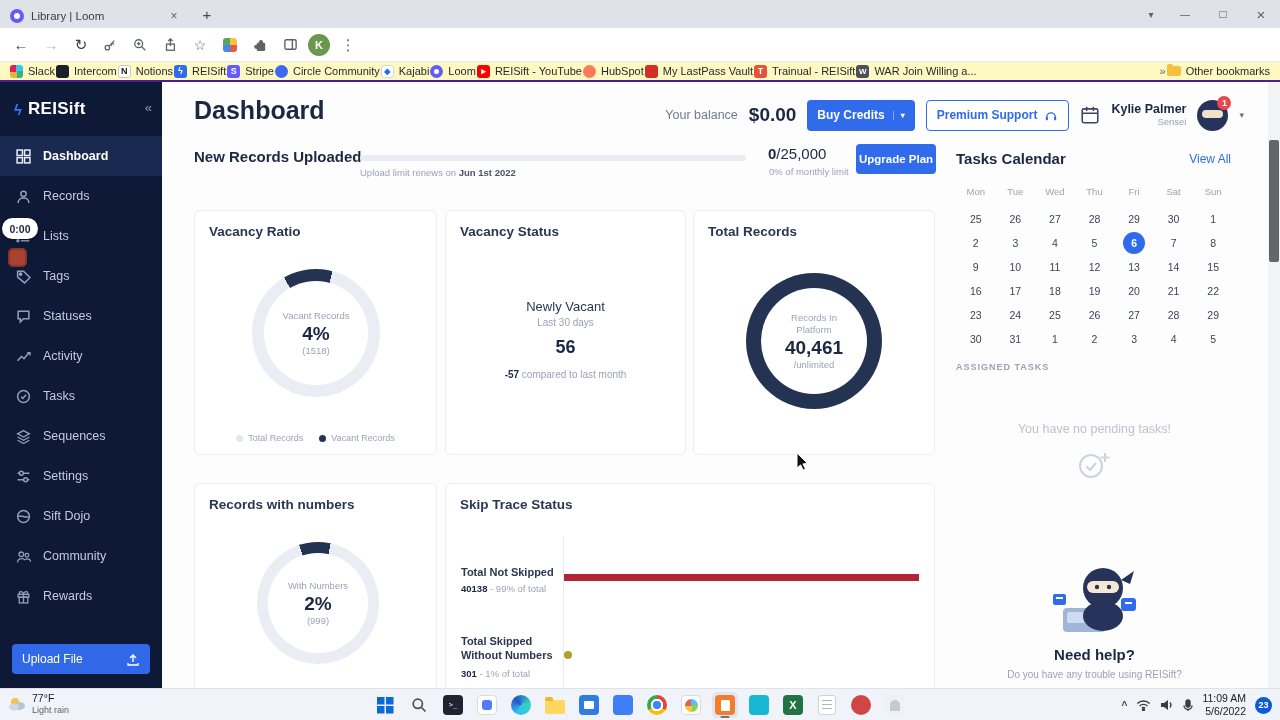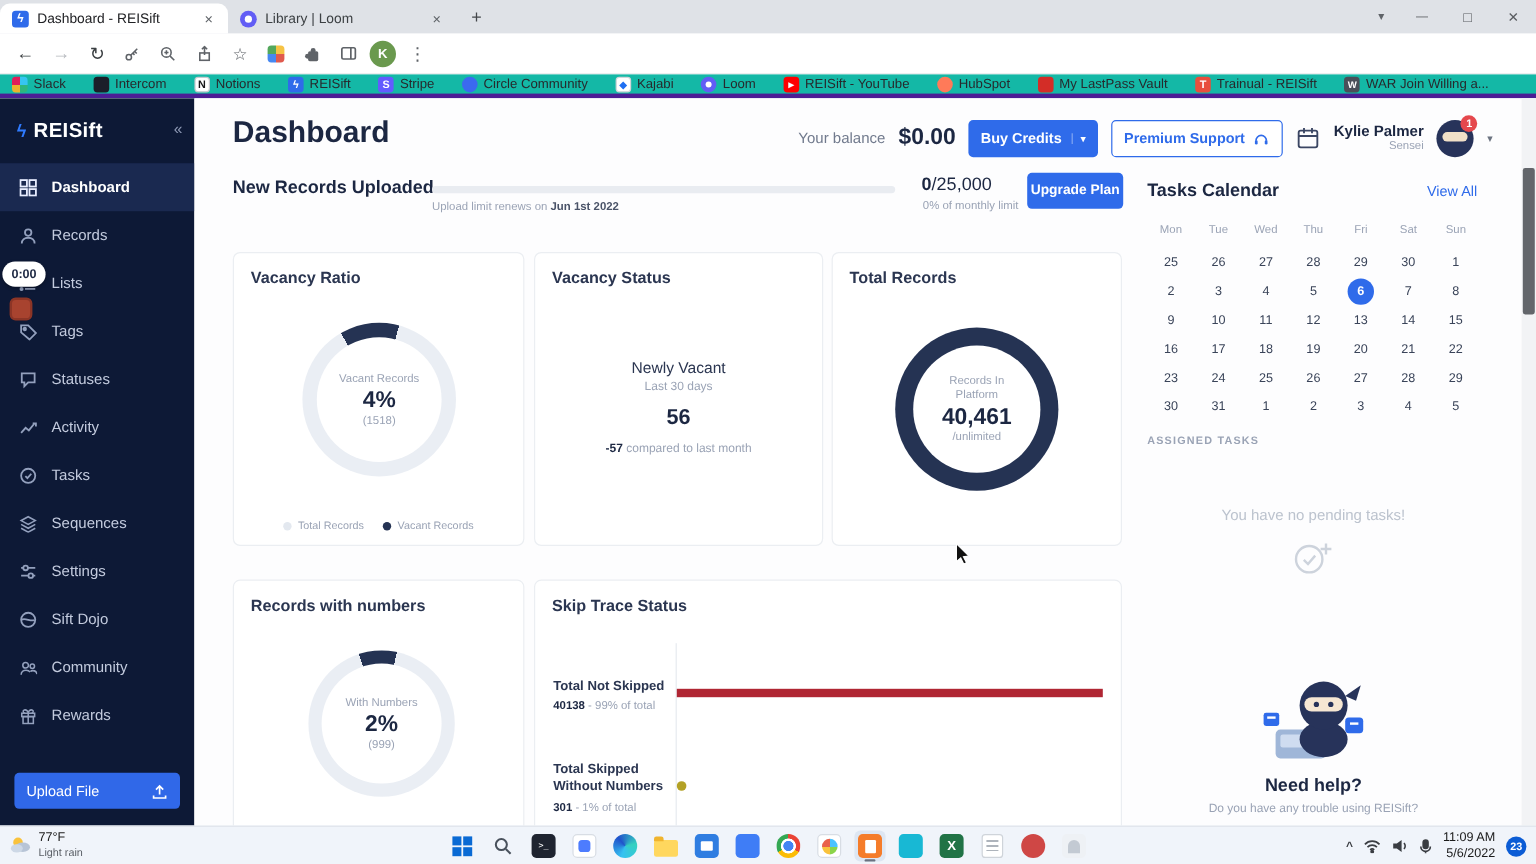--- a/index.html
+++ b/index.html
@@ -36,21 +36,21 @@
   .nb-reload::before { content:"↻"; }
   .addressbar { flex:1; max-width:915px; height:28px; background:#f1f3f4; border-radius:14px; display:flex; align-items:center; gap:8px; padding:0 12px; margin:0 4px; }
   .addr-url { font-size:12.5px; color:#202124; }
   .bar-icons { display:flex; align-items:center; gap:6px; }
   .ibtn { width:24px; height:24px; display:flex; align-items:center; justify-content:center; color:#5f6368; }
   .star::before { content:"☆"; font-size:14px; }
   .dots::before { content:"⋮"; font-size:15px; }
   .ext-colored { width:14px; height:14px; border-radius:3px; background:conic-gradient(#f6c344 0 90deg,#e05a4e 0 180deg,#4688f1 0 270deg,#53a85c 0); }
   .chrome-avatar { width:22px; height:22px; border-radius:50%; background:#6a994e; color:#fff; font-size:11px; font-weight:bold; display:flex; align-items:center; justify-content:center; }
 
-  .bookmarksbar { position:absolute; left:0; top:62px; width:1280px; height:20px; background:#14b8a6; border-bottom:4px solid #4c1d95; display:flex; align-items:center; gap:23px; padding:0 10px; font-size:11px; color:#27292d; }
+  .bookmarksbar { position:absolute; left:0; top:62px; width:1280px; height:20px; background:#fef9c3; border-bottom:2px solid #4c1d95; display:flex; align-items:center; gap:1px; padding:0 10px; font-size:11px; color:#27292d; }
   .bm { display:flex; align-items:center; gap:5px; white-space:nowrap; }
   .fav { width:13px; height:13px; border-radius:3px; position:relative; flex:0 0 auto; }
   .fav::after { position:absolute; inset:0; text-align:center; font-weight:bold; }
   .fv-slack { background:conic-gradient(#36c5f0 0 90deg,#2eb67d 0 180deg,#ecb22e 0 270deg,#e01e5a 0); }
   .fv-intercom { background:#1b1f29; }
   .fv-notion { background:#fff; border:1px solid #c6c9ce; }
   .fv-notion::after { content:"N"; color:#17181a; font-size:9px; line-height:11px; }
   .fv-reisift { background:#2f6bea; }
   .fv-reisift::after { content:"ϟ"; color:#fff; font-size:9px; line-height:13px; }
   .fv-stripe { background:#635bff; }
@@ -233,25 +233,20 @@
   .tray { position:absolute; right:8px; top:0; height:32px; display:flex; align-items:center; gap:9px; }
   .tray-chev { font-size:10px; font-weight:bold; color:#3a3d42; }
   .tray-chev::before { content:"^"; }
   .clock { text-align:right; font-size:10.5px; color:#1b1b1b; line-height:1.25; }
   .notif-badge { width:17px; height:17px; border-radius:50%; background:#0b5cd5; color:#fff; font-size:9px; font-weight:bold; display:flex; align-items:center; justify-content:center; }
 </style>
 </head>
 <body>
 
 <div class="titlebar">
-  <div class="tab active">
-    <span class="tabfav tabfav-reisift"></span>
-    <span class="t-title">Dashboard - REISift</span>
-    <span class="t-close"></span>
-  </div>
   <div class="tab">
     <span class="tabfav tabfav-loom"></span>
     <span class="t-title">Library | Loom</span>
     <span class="t-close"></span>
   </div>
   <div class="newtab"></div>
   <div class="titlebar-spacer"></div>
   <div class="tab-search"></div>
   <div class="wc wc-min"></div>
   <div class="wc wc-max"></div>

